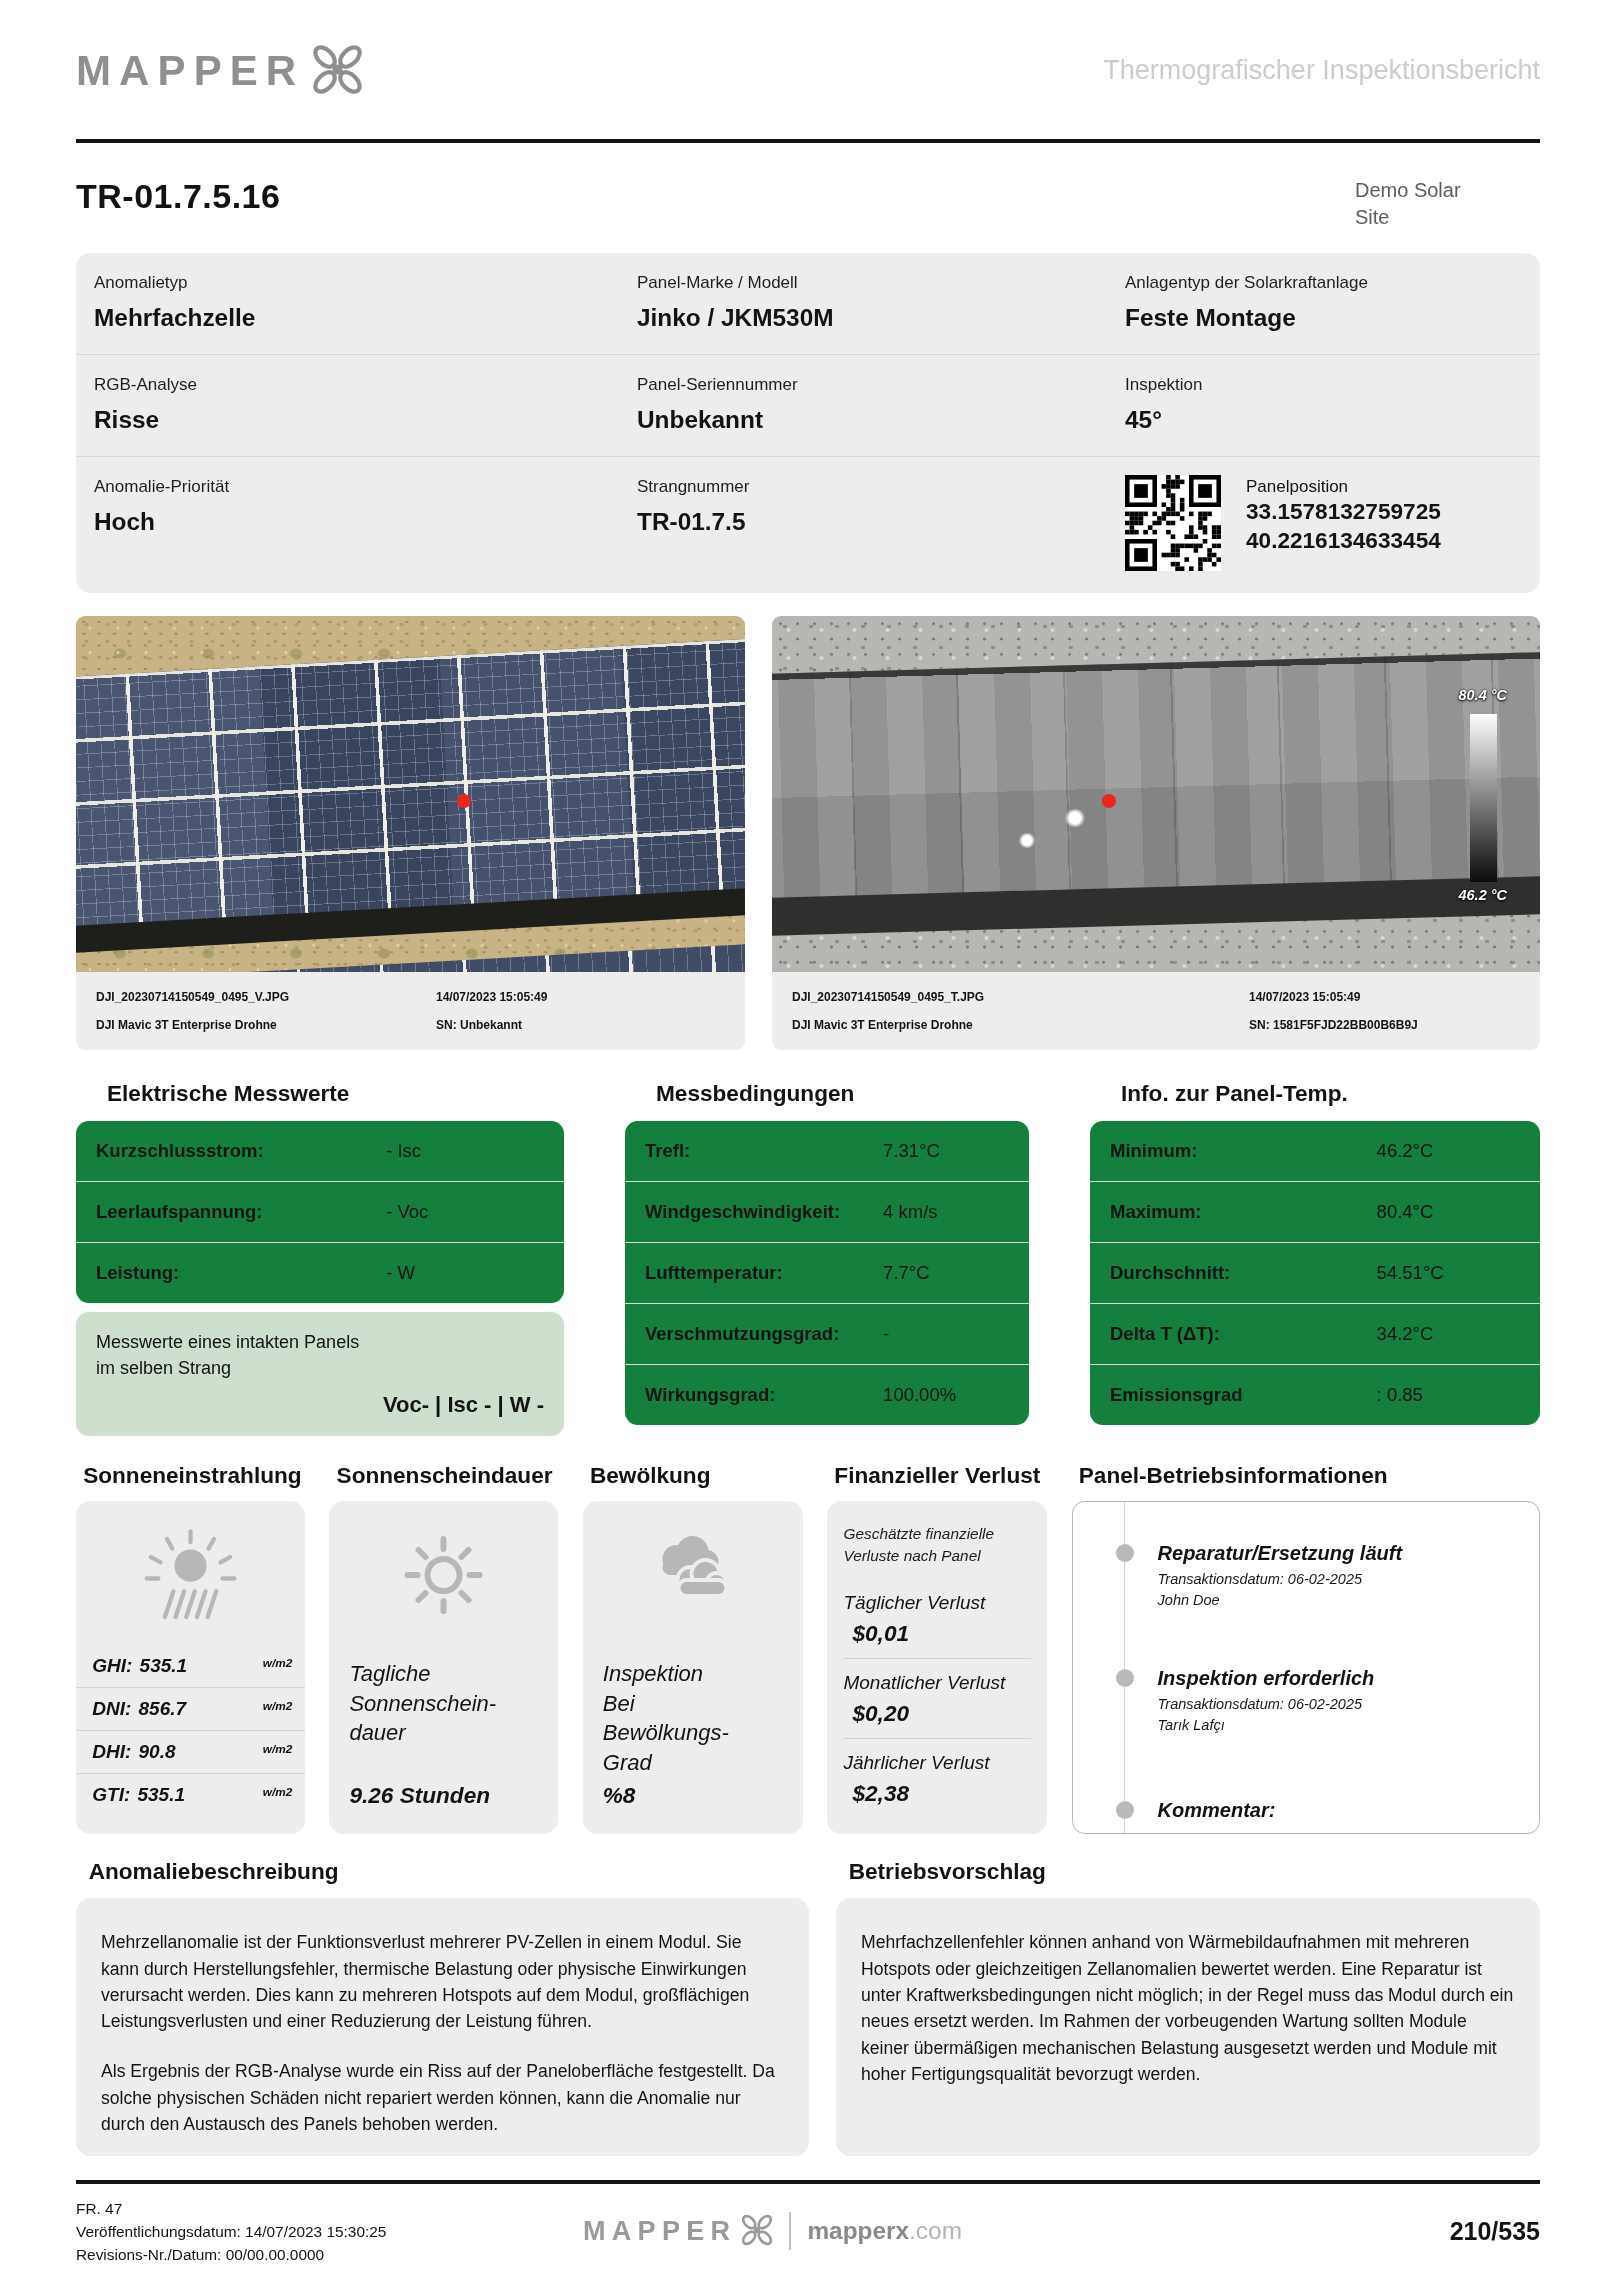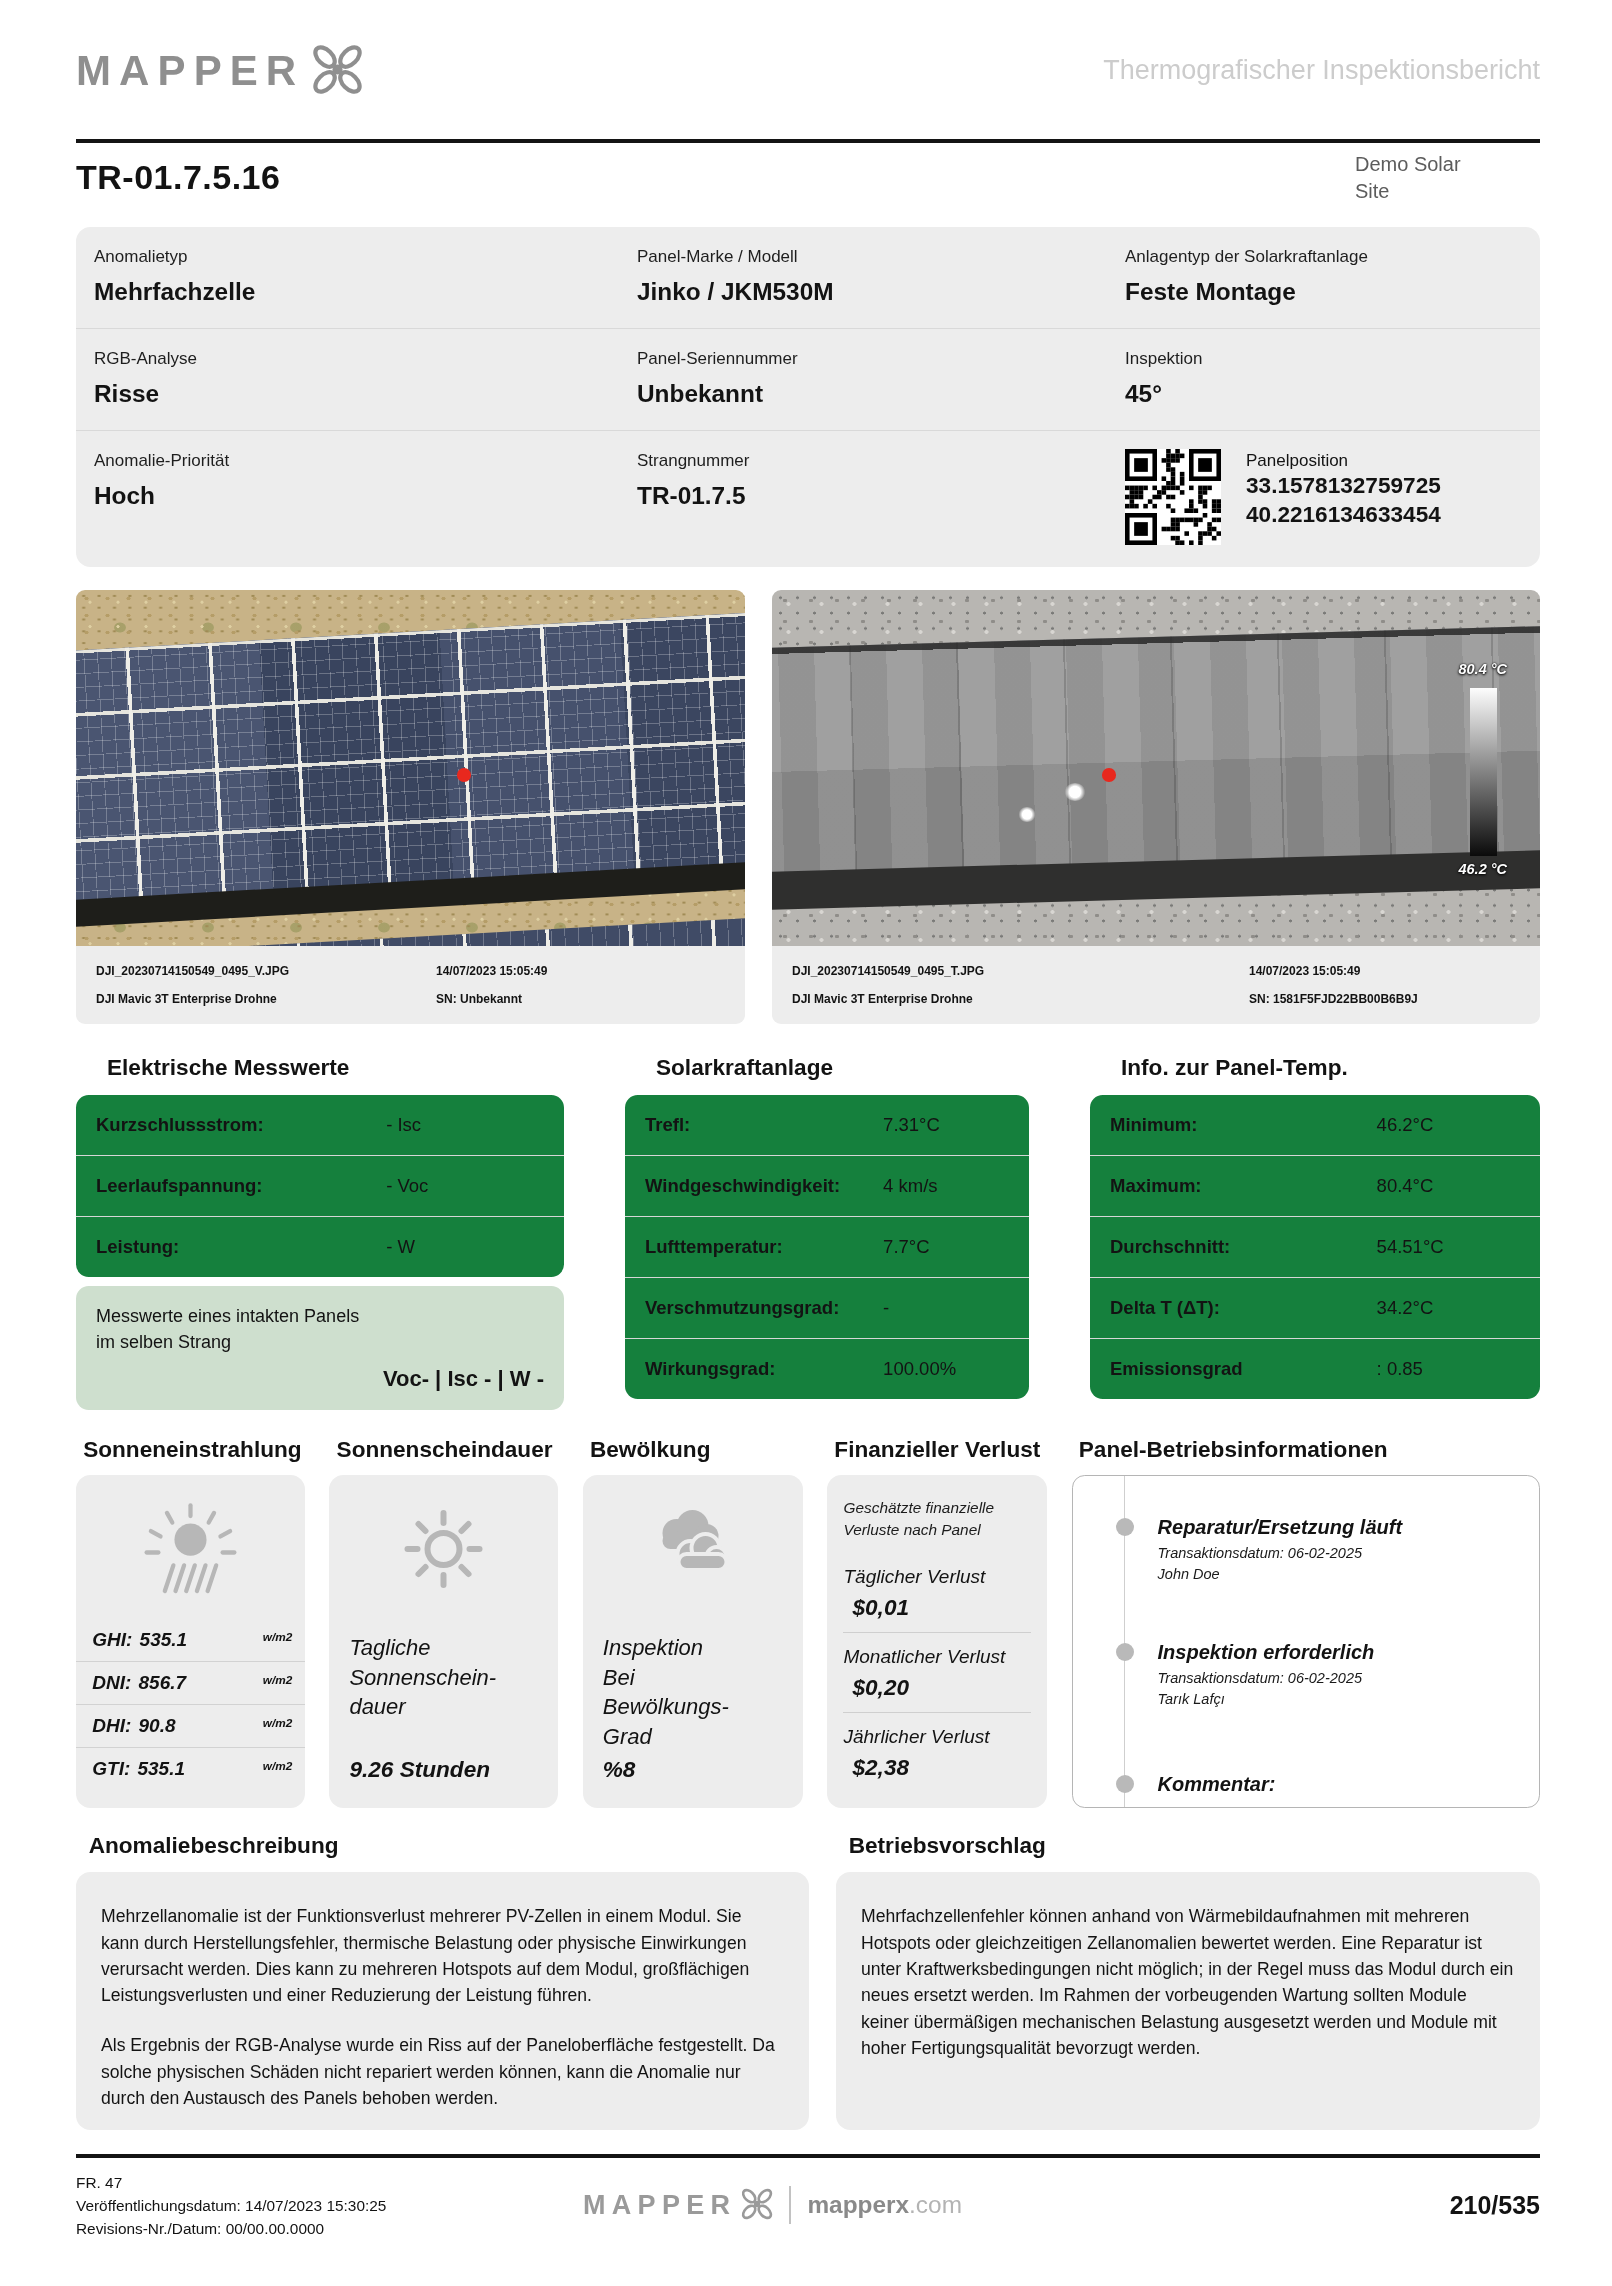--- a/index.html
+++ b/index.html
@@ -8,21 +8,21 @@
   .content{position:absolute;left:76px;top:0;width:1464px;}
 
   
   .hdr{margin-top:38px;display:flex;justify-content:space-between;align-items:center;height:65px;}
   .brand{display:flex;align-items:center;}
   .brand-word{font-size:42px;font-weight:600;letter-spacing:8.1px;color:#8f8f8f;}
   .doc-title{font-size:27px;font-weight:500;color:#cccccc;}
   .topline{height:3.6px;background:#141414;margin-top:36px;}
 
   
-  .title-row{margin-top:8px;display:flex;align-items:center;}
+  .title-row{margin-top:34px;display:flex;align-items:flex-start;}
   .report-id{font-size:34px;font-weight:700;margin:0;letter-spacing:0.5px;}
   .site-name{margin-left:auto;width:185px;font-size:20px;color:#5c5c5c;line-height:1.35;}
 
   
   .info-grid{margin-top:22px;background:#ededed;border-radius:14.5px;}
   .ig-row{display:grid;grid-template-columns:543px 488px 1fr;padding:20px 0 22px 18px;align-items:start;}
   .ig-row + .ig-row{border-top:1.8px solid #d9d9d9;}
   .ig-label{font-size:17px;color:#1e1e1e;}
   .ig-value{font-size:24.4px;font-weight:700;margin-top:11px;}
   .pp{display:flex;gap:25px;align-items:flex-start;margin-top:-1.8px;}
@@ -378,21 +378,21 @@
         <div>DJI_20230714150549_0495_T.JPG</div>
         <div>14/07/2023 15:05:49</div>
         <div>DJI Mavic 3T Enterprise Drohne</div>
         <div>SN: 1581F5FJD22BB00B6B9J</div>
       </div>
     </div>
   </div>
 
   <div class="sec-grid-3 sec-titles">
     <div class="sec-title">Elektrische Messwerte</div>
-    <div class="sec-title">Solarkraftanlage</div>
+    <div class="sec-title">Messbedingungen</div>
     <div class="sec-title">Info. zur Panel-Temp.</div>
   </div>
 
   <div class="sec-grid-3 tables-row">
     <div>
       <div class="mtable">
         <div class="mrow">
           <div class="mlabel">Kurzschlussstrom:</div>
           <div class="mvalue">- Isc</div>
         </div>

